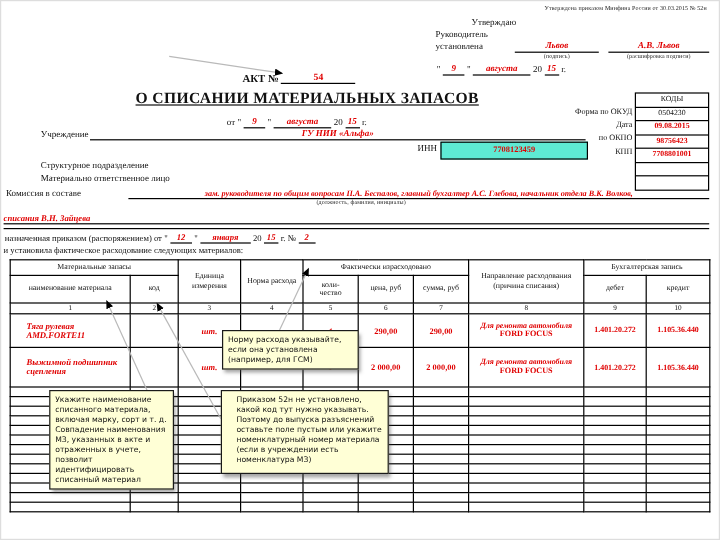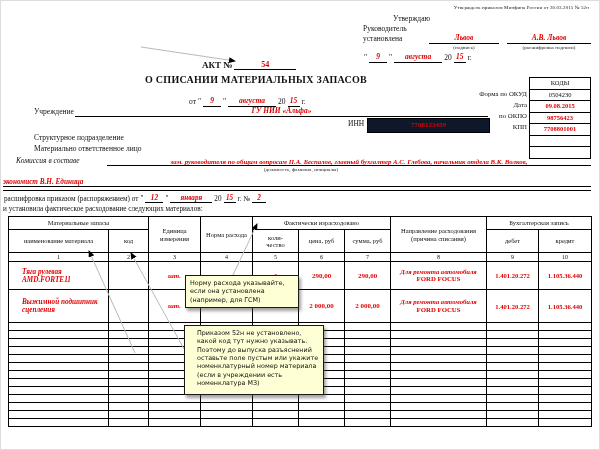--- a/index.html
+++ b/index.html
@@ -36,21 +36,21 @@
   tr.empty-row td{height:7px;}
   td.cell-name{text-align:left;padding-left:13px;font-size:7.2px;}
   .dir1{font-size:6.6px;line-height:1.15;}
   .dir2{font-size:6.8px;line-height:1.15;}
   td.acct{font-size:6.6px;}
   .codes-box{position:absolute;left:528px;top:76px;width:60px;border:1.5px solid #000;background:#fff;z-index:2;}
   .codes-row{height:10.5px;border-bottom:1px solid #000;text-align:center;font-size:6.5px;line-height:10.5px;}
   .codes-row:last-child{border-bottom:none;}
   .codes-label{position:absolute;left:386px;width:140px;text-align:right;font-size:6.8px;}
   .inn-box{position:absolute;left:366px;top:117px;width:121px;height:13px;border:1.5px solid #000;
-           text-align:center;line-height:12px;font-size:7px;background:#0f172a;}
+           text-align:center;line-height:12px;font-size:7px;background:#5eead4;}
 </style>
 </head>
 <body>
 
 <div class="page">
 
   <div class="abs tiny" style="right:10px;top:4px;">Утверждена приказом Минфина России от 30.03.2015 № 52н</div>
 
   <svg class="overlay" width="600" height="450">
     <defs>
@@ -79,21 +79,21 @@
     <span class="uv red" style="min-width:48px;">августа</span>
     <span>20</span>
     <span class="uv red" style="min-width:12px;">15</span>
     <span>г.</span>
   </div>
 
   <div class="abs row-compose" style="left:200px;top:59px;">
     <span class="bold" style="font-size:9px;">АКТ №</span>
     <span class="uv rednum" style="min-width:62px;font-size:8px;">54</span>
   </div>
-  <div class="abs center bold" style="left:80px;top:73px;width:350px;font-size:10px;letter-spacing:.3px;">О СПИСАНИИ МАТЕРИАЛЬНЫХ ЗАПАСОВ</div>
+  <div class="abs center bold" style="left:80px;top:73px;width:350px;font-size:13px;letter-spacing:.3px;text-decoration:underline;">О СПИСАНИИ МАТЕРИАЛЬНЫХ ЗАПАСОВ</div>
   <div class="abs row-compose f75" style="left:187px;top:96px;">
     <span>от</span>
     <span>"</span>
     <span class="uv red" style="min-width:18px;">9</span>
     <span>"</span>
     <span class="uv red" style="min-width:48px;">августа</span>
     <span>20</span>
     <span class="uv red" style="min-width:12px;">15</span>
     <span>г.</span>
   </div>
@@ -114,28 +114,28 @@
 
   <div class="abs f75" style="left:33px;top:107px;">Учреждение</div>
   <div class="abs lineband red f75" style="left:74px;top:101px;width:413px;height:14px;">ГУ НИИ «Альфа»</div>
   <div class="abs f75" style="left:347px;top:119px;">ИНН</div>
   <div class="inn-box rednum">7708123459</div>
 
   <div class="abs f75" style="left:33px;top:133px;">Структурное подразделение</div>
 
   <div class="abs f75" style="left:33px;top:144px;">Материально ответственное лицо</div>
 
-  <div class="abs f75" style="left:15px;top:156px;font-style:italic;">Комиссия в составе</div>
+  <div class="abs f75" style="left:4px;top:156px;">Комиссия в составе</div>
   <div class="abs lineband red" style="left:106px;top:151px;width:484px;height:13px;font-size:6.8px;">зам. руководителя по общим вопросам П.А. Беспалов, главный бухгалтер А.С. Глебова, начальник отдела В.К. Волков,</div>
   <div class="abs tiny center" style="left:150px;top:166px;width:300px;">(должность, фамилия, инициалы)</div>
-  <div class="abs lineband left red" style="left:2px;top:172px;width:588px;height:13px;font-size:7.2px;">экономист В.Н. Единица</div>
+  <div class="abs lineband left red" style="left:2px;top:172px;width:588px;height:13px;font-size:7.2px;">списания В.Н. Зайцева</div>
   <div class="abs" style="left:2px;top:189px;width:588px;border-top:1px solid #000;"></div>
 
   <div class="abs row-compose" style="left:2px;top:193px;font-size:7.2px;">
-    <span>расшифровка приказом (распоряжением) от</span>
+    <span>назначенная приказом (распоряжением) от</span>
     <span>"</span>
     <span class="uv red" style="min-width:18px;">12</span>
     <span>"</span>
     <span class="uv red" style="min-width:42px;">января</span>
     <span>20</span>
     <span class="uv red" style="min-width:12px;">15</span>
     <span>г. №</span>
     <span class="uv red" style="min-width:14px;">2</span>
   </div>
   <div class="abs" style="left:2px;top:204px;font-size:7.2px;">и установила фактическое расходование следующих материалов:</div>
@@ -369,15 +369,16 @@
           <td></td>
           <td></td>
           <td></td>
           <td></td>
           <td></td>
         </tr>
       </tbody>
   </table>
 
   <div class="note" style="left:184px;top:274px;width:104px;">Норму расхода указывайте, если она установлена (например, для ГСМ)</div>
+  <div class="note" style="left:40px;top:324px;width:94px;min-height:62px;">Укажите наименование списанного материала, включая марку, сорт и т. д. Совпадение наименования МЗ, указанных в акте и отраженных в учете, позволит идентифицировать списанный материал</div>
   <div class="note" style="left:183px;top:324px;width:122px;min-height:62px;padding-left:12px;">Приказом 52н не установлено, какой код тут нужно указывать. Поэтому до выпуска разъяснений оставьте поле пустым или укажите номенклатурный номер материала (если в учреждении есть номенклатура МЗ)</div>
 
 </div>
 
 </body></html>

